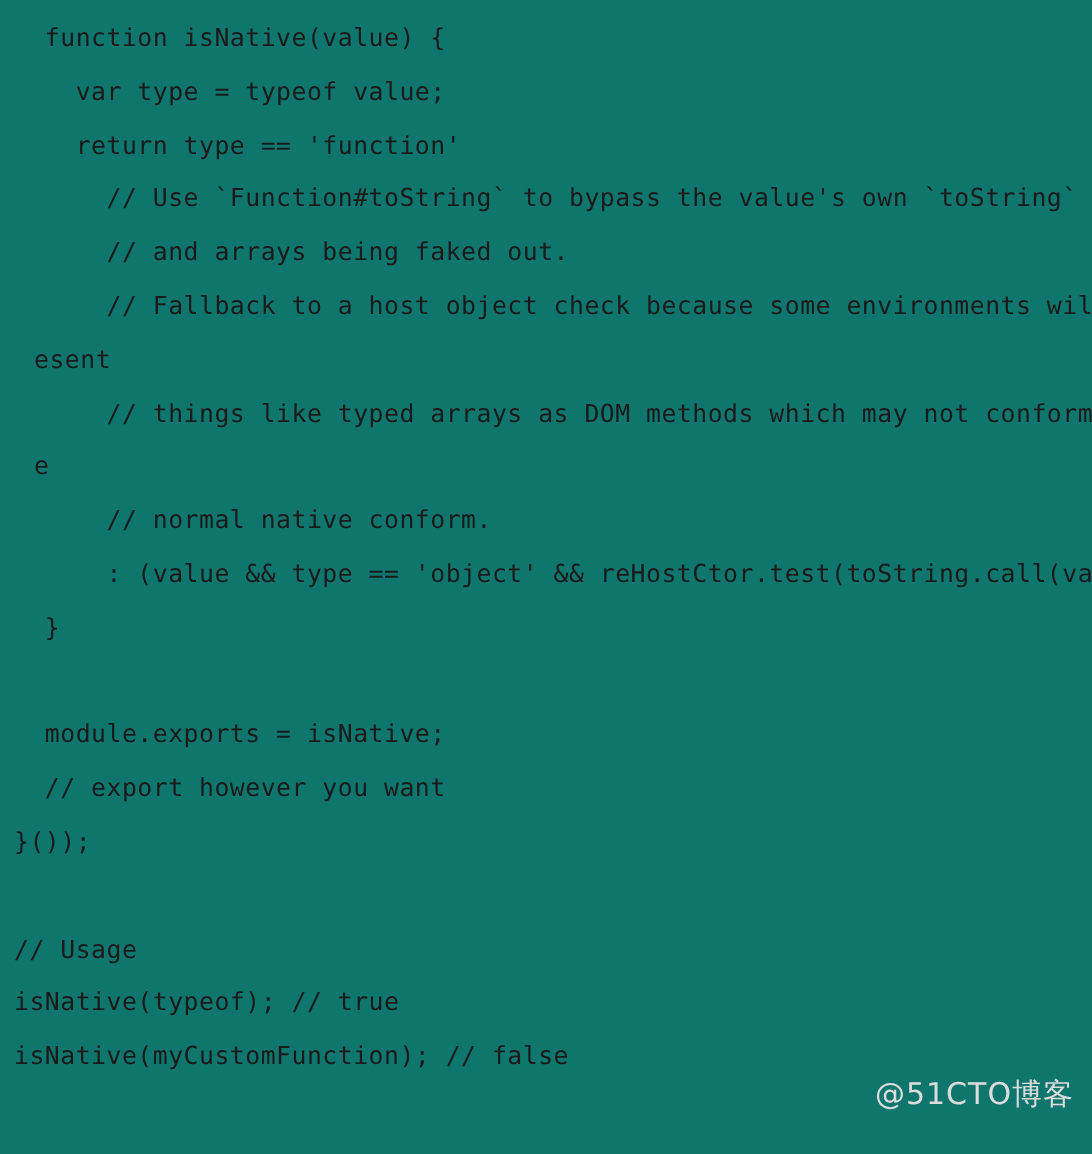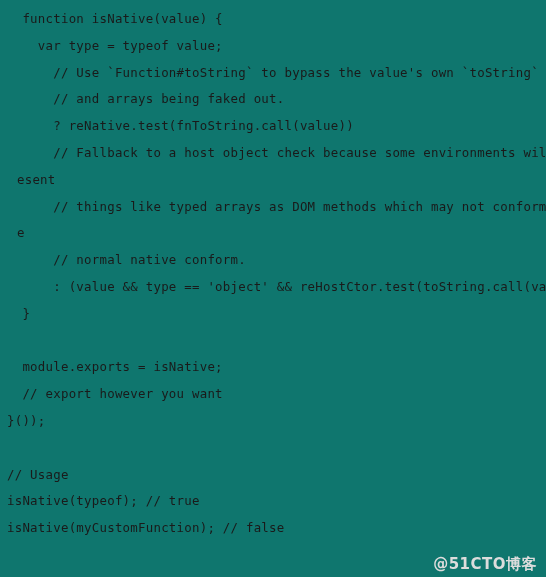--- a/index.html
+++ b/index.html
@@ -38,40 +38,39 @@
     padding-left: 17px;
   }
 
   .code-line.blank {
     color: transparent;
   }
 
   #watermark {
     position: absolute;
     right: 9px;
-    bottom: 3px;
+    bottom: 20px;
     font-family: "DejaVu Sans", sans-serif;
     font-size: 15px;
     color: #dcdcdc;
     letter-spacing: 0.5px;
     user-select: none;
     white-space: pre;
-    font-weight: bold;
   }
 </style>
 </head>
 <body>
 
 <div id="code-view">
   <div id="code-lines">
       <div class="code-line">  function isNative(value) {</div>
       <div class="code-line">    var type = typeof value;</div>
+      <div class="code-line">    return type == 'function'</div>
       <div class="code-line">      // Use `Function#toString` to bypass the value's own `toString` method</div>
       <div class="code-line">      // and arrays being faked out.</div>
-      <div class="code-line">      ? reNative.test(fnToString.call(value))</div>
       <div class="code-line">      // Fallback to a host object check because some environments will repr</div>
       <div class="code-line wrap-tail">esent</div>
       <div class="code-line">      // things like typed arrays as DOM methods which may not conform to th</div>
       <div class="code-line wrap-tail">e</div>
       <div class="code-line">      // normal native conform.</div>
       <div class="code-line">      : (value &amp;&amp; type == 'object' &amp;&amp; reHostCtor.test(toString.call(value)))</div>
       <div class="code-line">  }</div>
       <div class="code-line blank">&nbsp;</div>
       <div class="code-line">  module.exports = isNative;</div>
       <div class="code-line">  // export however you want</div>

